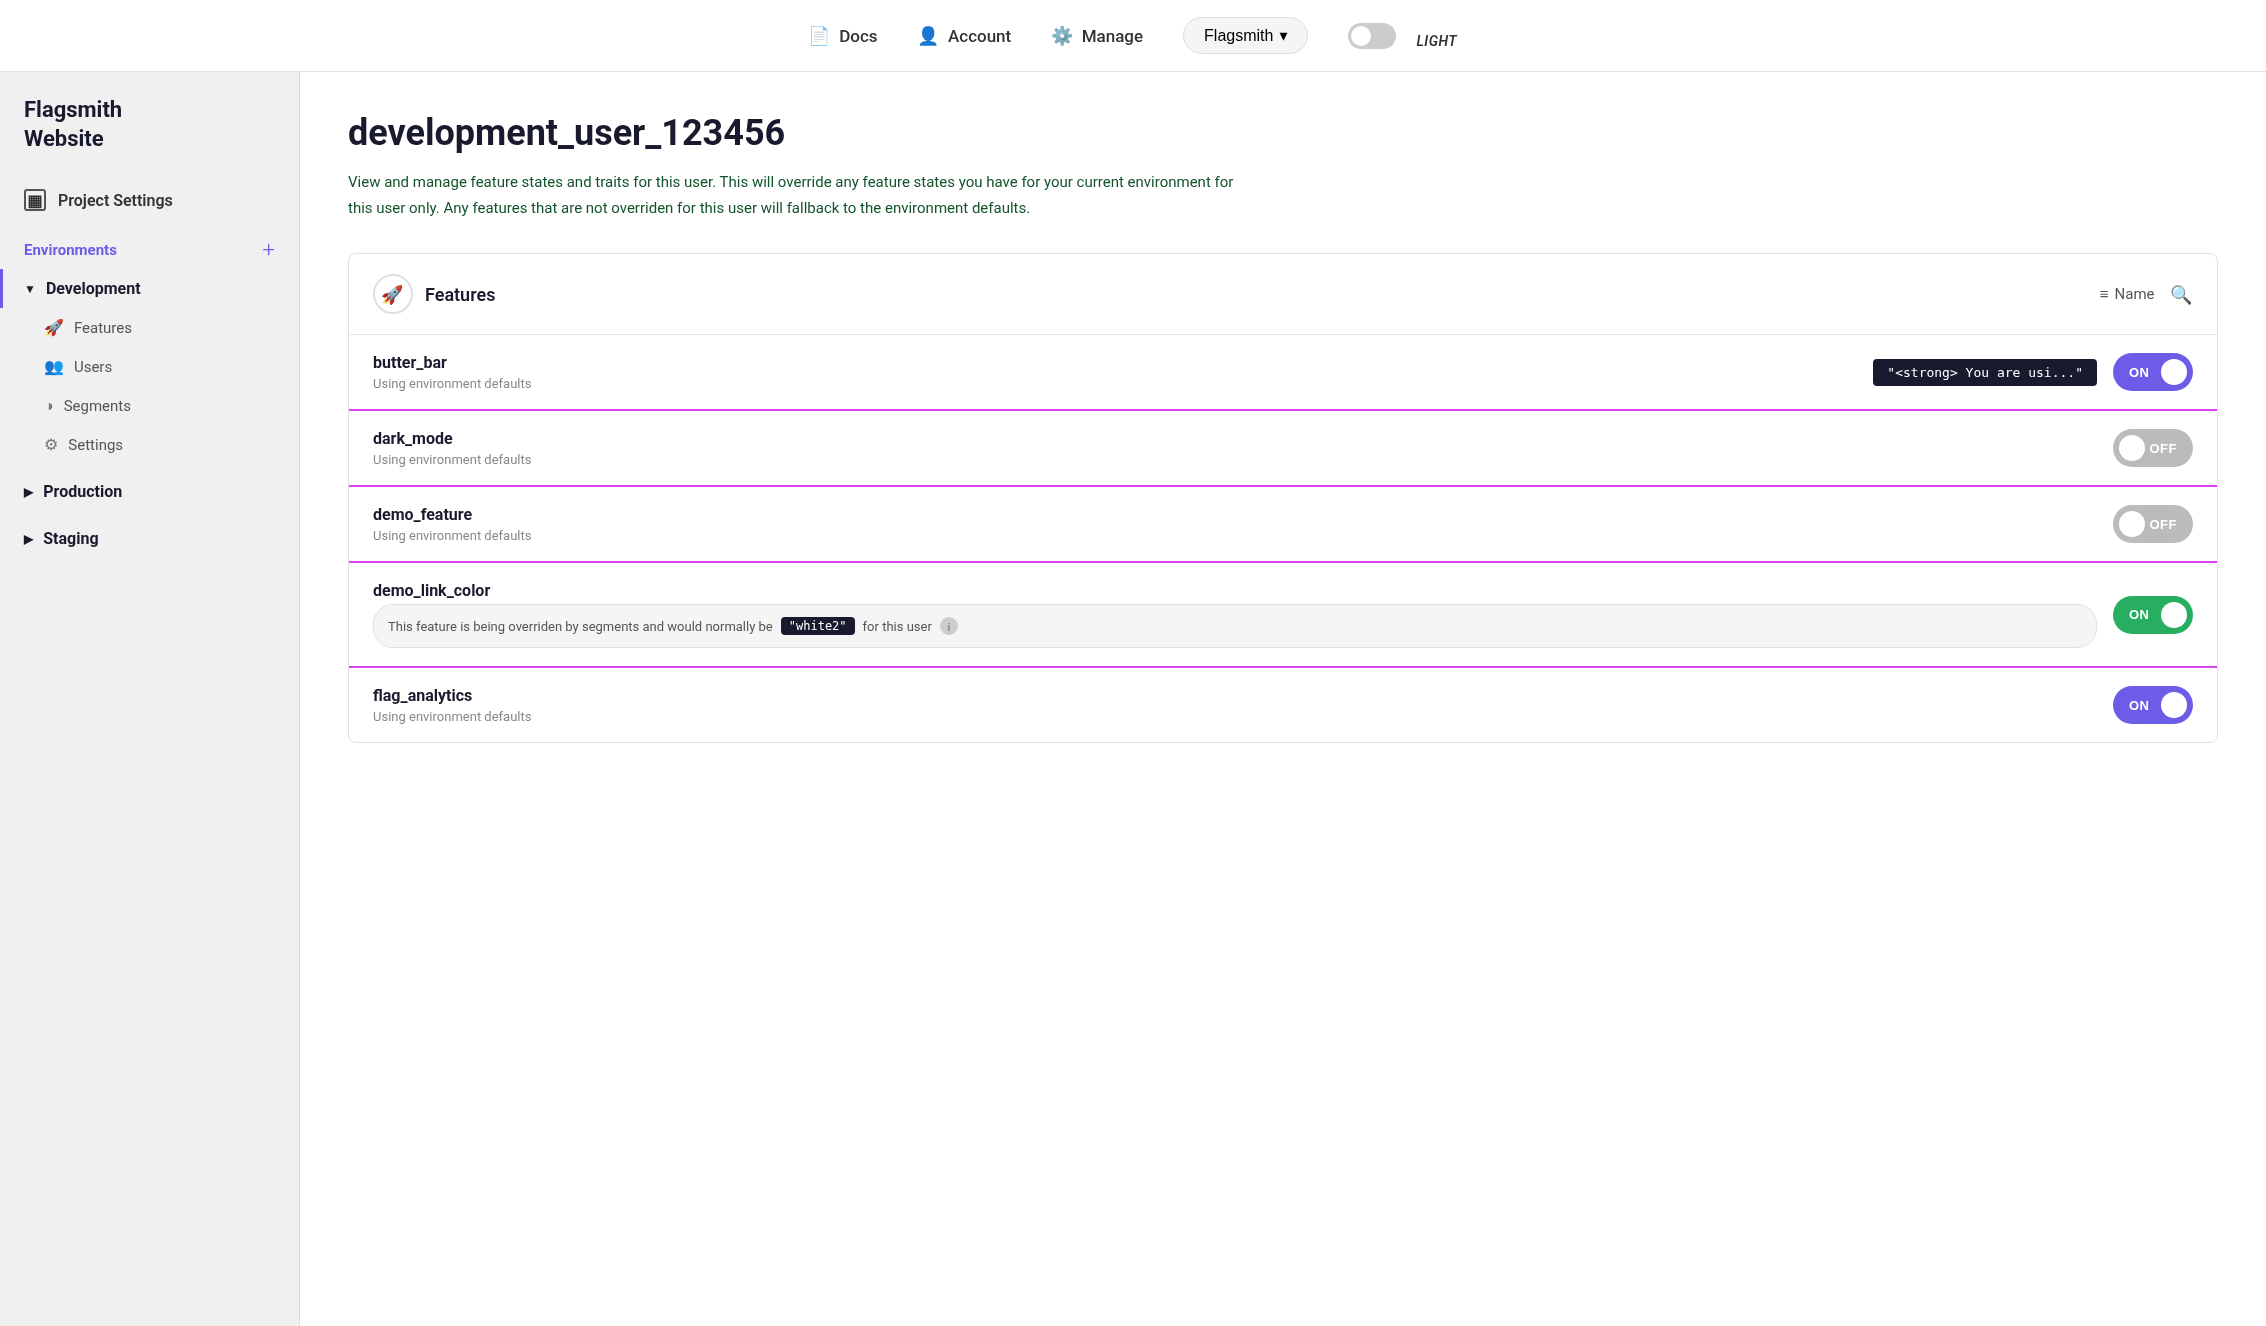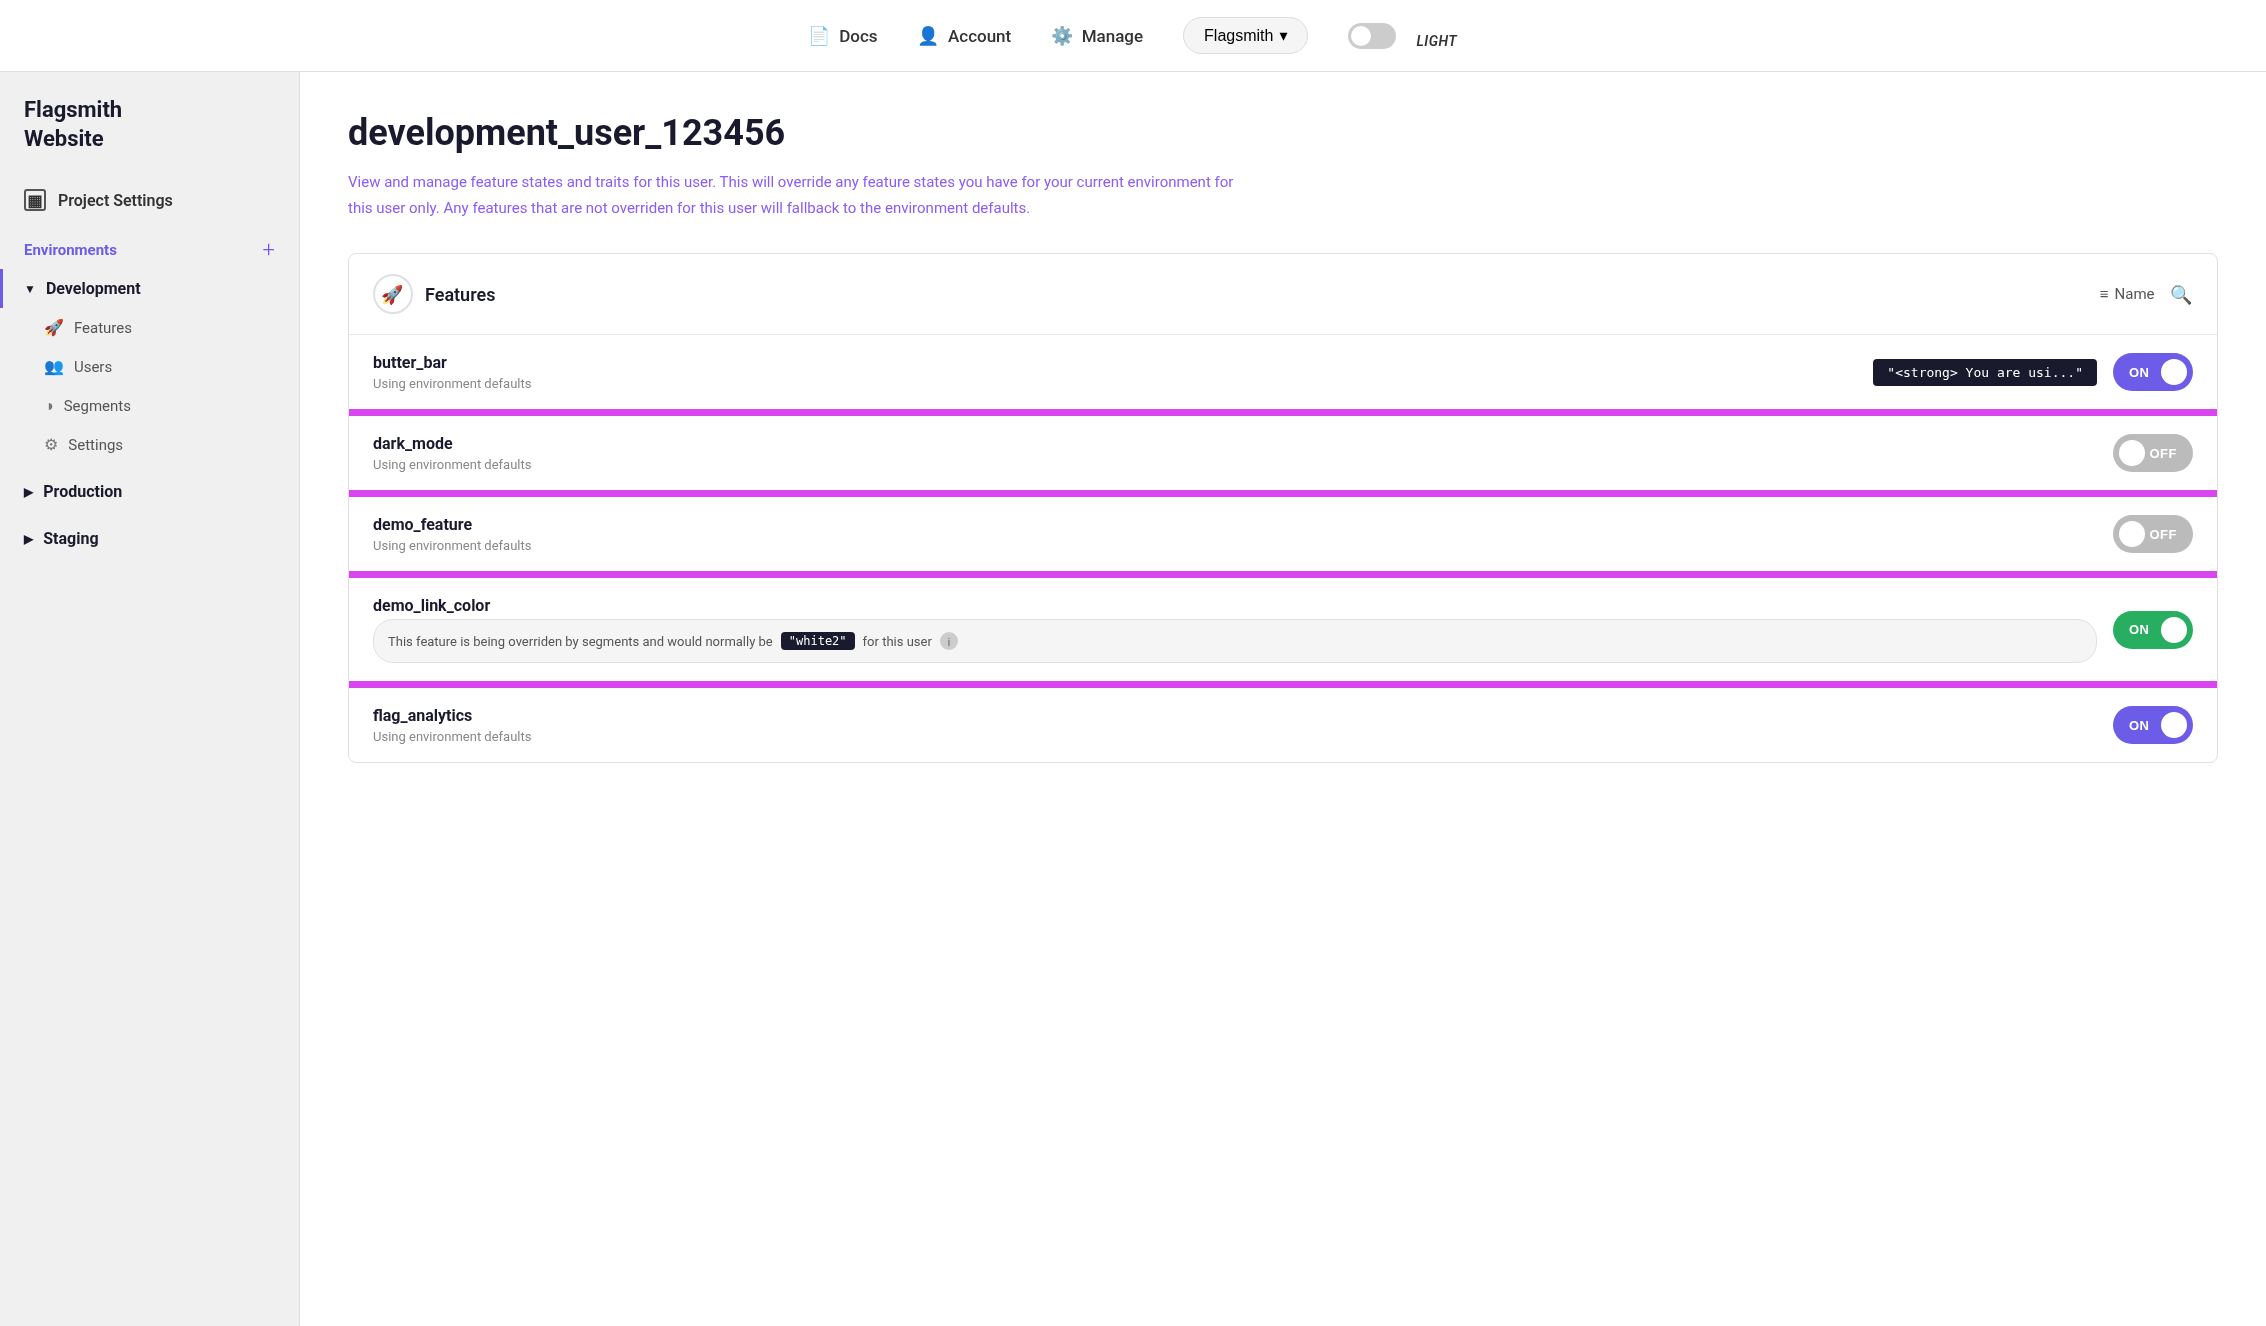--- a/index.html
+++ b/index.html
@@ -188,21 +188,21 @@
 
     .page-title {
       font-size: 36px;
       font-weight: 700;
       color: #1a1a2e;
       margin-bottom: 16px;
     }
 
     .page-desc {
       font-size: 15px;
-      color: #8b5cf6;
+      color: #14532d;
       line-height: 1.7;
       max-width: 900px;
       margin-bottom: 32px;
     }
 
     
     .features-card {
       border: 1px solid #e0e0e0;
       border-radius: 8px;
       overflow: hidden;
@@ -255,21 +255,21 @@
       font-size: 18px;
       color: #555;
       cursor: pointer;
     }
 
     
     .feature-row {
       display: flex;
       align-items: center;
       padding: 18px 24px;
-      border-bottom: 7px solid #d946ef;
+      border-bottom: 2px solid #d946ef;
       gap: 16px;
     }
     .feature-row:last-child { border-bottom: none; align-items: center; }
 
     .feature-info { flex: 1; }
     .feature-name {
       font-size: 16px;
       font-weight: 700;
       color: #1a1a2e;
       margin-bottom: 4px;

